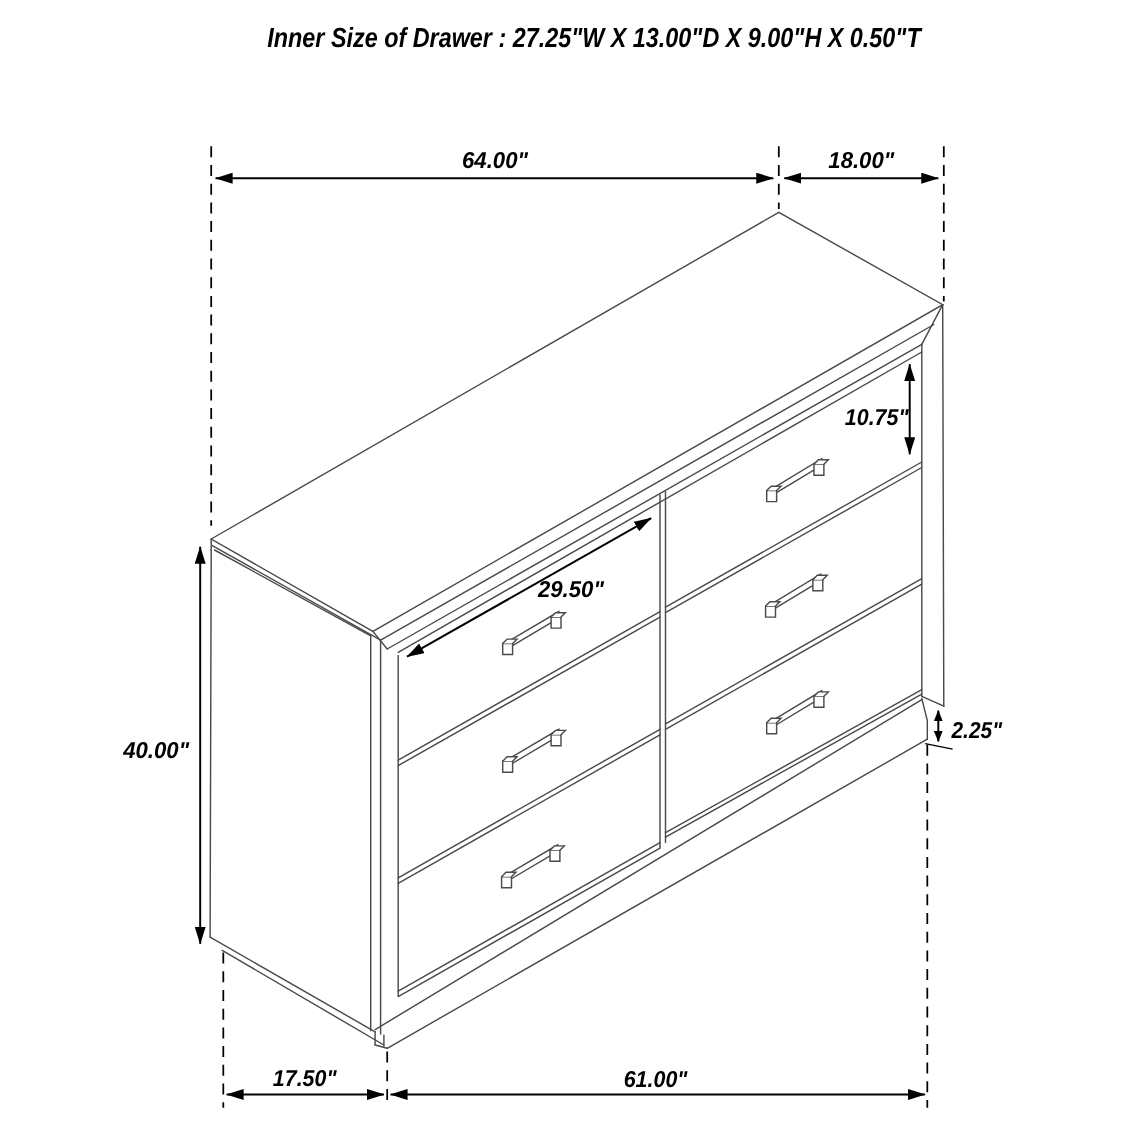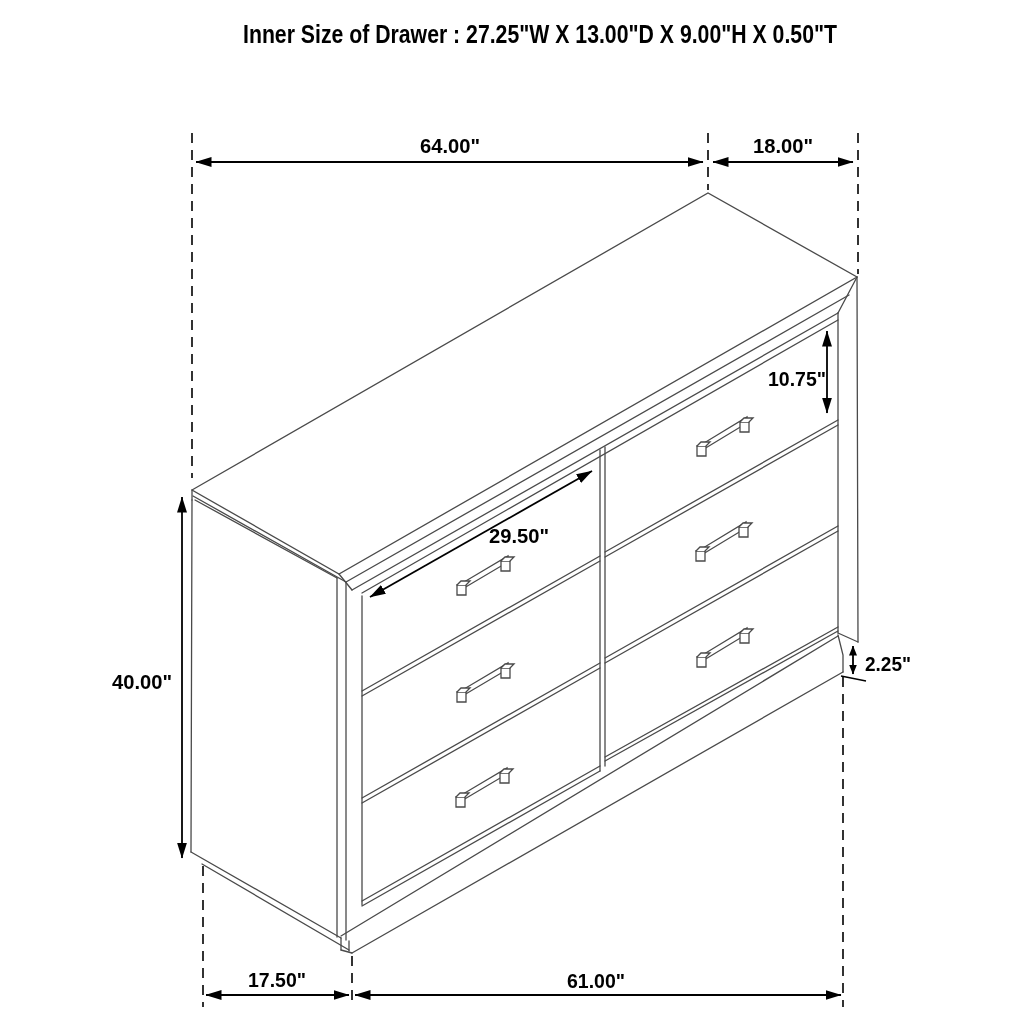--- a/index.html
+++ b/index.html
@@ -1,16 +1,16 @@
 <!DOCTYPE html>
 <html><head>
 <meta charset="utf-8">
 <style>
   html,body{margin:0;padding:0;background:#ffffff;}
-  .page{width:1024px;height:1024px;position:relative;background:#ffffff;overflow:hidden;}
+  .page{width:1024px;height:1024px;position:relative;background:#ffffff;overflow:hidden;font-style:italic;}
   svg{display:block;}
   text{font-family:"Liberation Sans", sans-serif;font-weight:bold;fill:#000000;}
   .dim-label{font-size:21px;}
   .title-label{font-size:25px;}
 </style>
 </head>
 <body>
 
 <div class="page">
 <svg width="1024" height="1024" viewBox="0 0 1024 1024">

